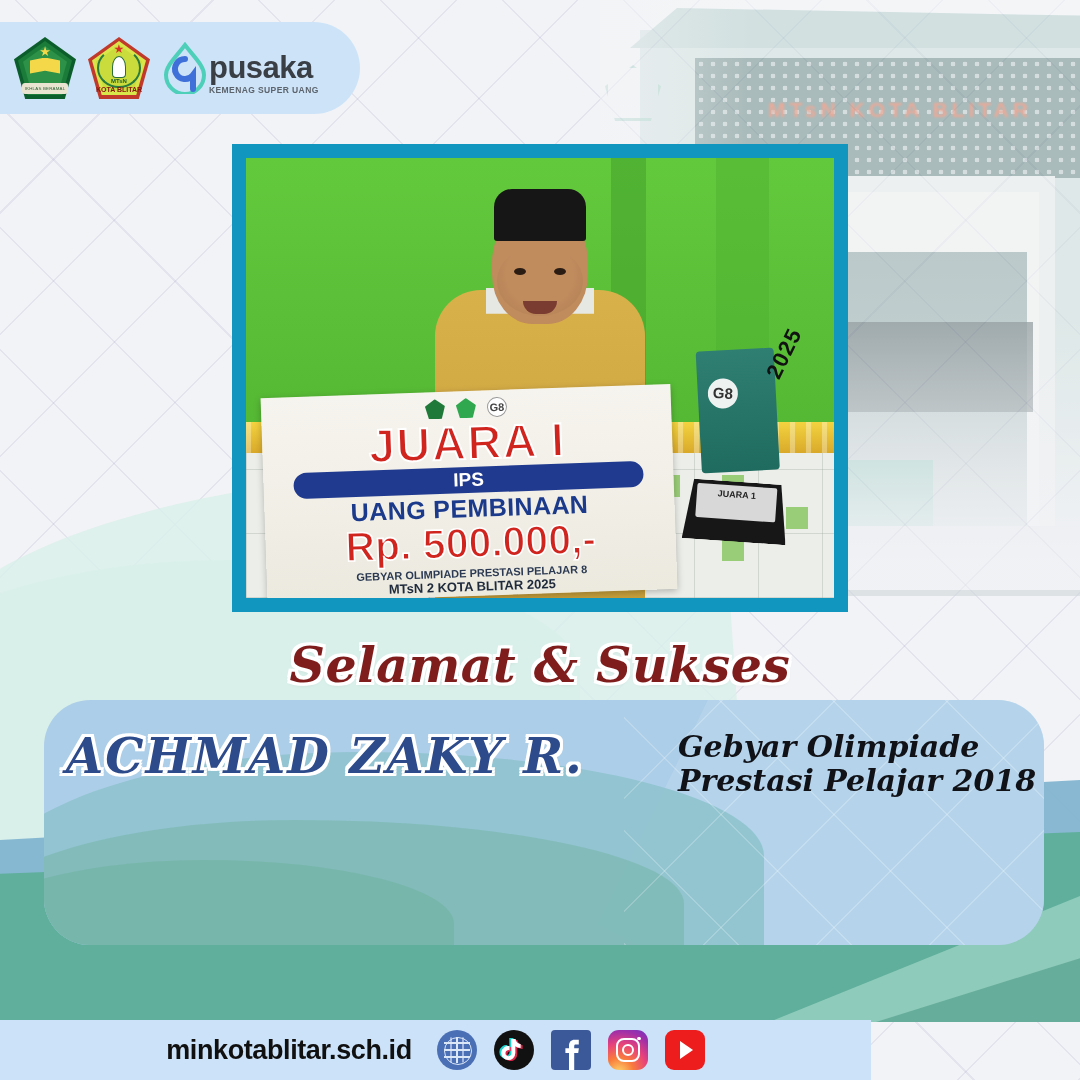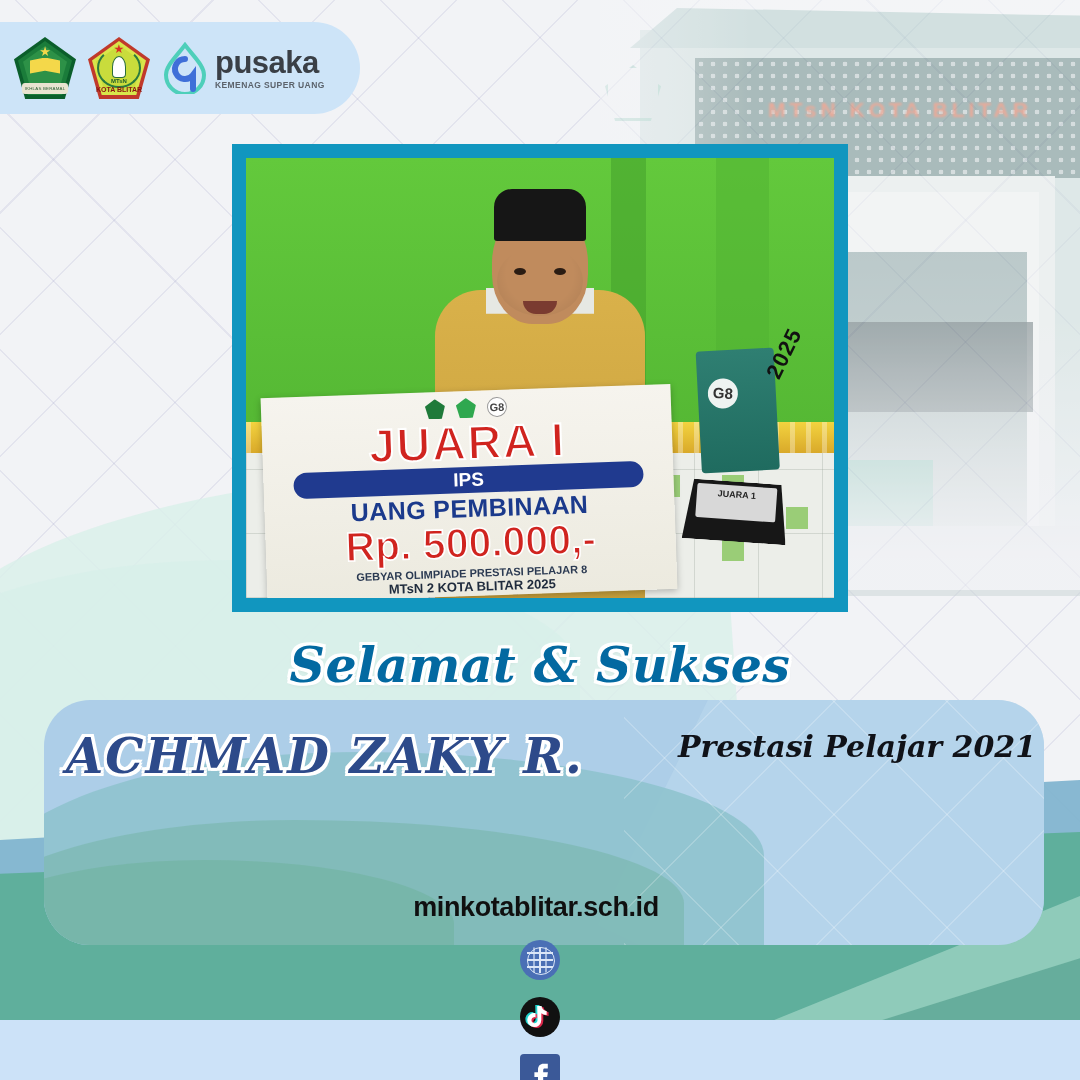--- a/index.html
+++ b/index.html
@@ -164,21 +164,21 @@
     width:14px; height:22px; background:#fff; border-radius:50% 50% 4px 4px;
     border:1.4px solid #2b6e3a;
   }
   .mtsn-wreath {
     position:absolute; left:50%; top:50%; transform:translate(-50%,-50%);
     width:44px; height:40px; border:2.4px solid #2b7a3e;
     border-radius:50%; border-top-color:transparent;
   }
   .mtsn-txt1 { position:absolute; left:0; right:0; bottom:24%; text-align:center; font-size:6px; font-weight:700; color:#1f5c2c; }
   .mtsn-txt2 { position:absolute; left:0; right:0; bottom:9%; text-align:center; font-size:7px; font-weight:700; color:#8a1410; }
-  .pusaka-wrap { display:flex; align-items:center; gap:7px; }
+  .pusaka-wrap { display:flex; align-items:flex-end; gap:1px; }
   .pusaka-drop { width:46px; height:52px; position:relative; }
   .pusaka-txt { line-height:1; }
   .pusaka-name { font-size:31px; font-weight:700; color:#3a3f46; letter-spacing:-.5px; }
   .pusaka-sub  { font-size:8.5px; font-weight:700; color:#5c636c; letter-spacing:.4px; margin-top:3px; }
 
   
   .photo-frame {
     position:absolute; left:232px; top:144px;
     width:616px; height:468px;
     background:#1196BF;
@@ -298,21 +298,21 @@
     background:#d8d8d8; border-radius:2px;
     font-size:9px; font-weight:800; color:#222; text-align:center; padding-top:4px;
   }
 
   
   .selamat {
     position:absolute; left:0; right:0; top:636px;
     text-align:center;
     font-family:"DejaVu Serif", serif;
     font-style:italic; font-weight:700;
-    font-size:49px; color:#0369a1;
+    font-size:49px; color:#7f1d1d;
     letter-spacing:.5px;
     text-shadow:
       -3px -3px 0 #fff, 3px -3px 0 #fff, -3px 3px 0 #fff, 3px 3px 0 #fff,
       0 -3px 0 #fff, 0 3px 0 #fff, -3px 0 0 #fff, 3px 0 0 #fff,
       0 2px 5px rgba(0,0,0,.14);
   }
 
   
   .info-card {
     position:absolute; left:44px; top:700px;
@@ -379,23 +379,23 @@
   .date-pill {
     display:inline-block; margin-top:14px;
     background:#8FDCEF; border-radius:12px;
     padding:6px 18px 7px;
     font-family:"DejaVu Sans", sans-serif;
     font-size:27px; color:#101218;
   }
 
   
   .footer {
-    position:absolute; left:0; bottom:0; width:1080px; height:60px;
+    position:absolute; left:0; bottom:0; width:871px; height:60px;
     background:#CCE2F8;
-    display:flex; align-items:center; justify-content:center; gap:17px;flex-direction:column;
+    display:flex; align-items:center; justify-content:center; gap:17px;
   }
   .footer-web {
     font-size:27px; font-weight:800; color:#101010;
     letter-spacing:-.4px; margin-right:8px;
   }
   .footer-handle {
     font-size:24px; font-weight:800; color:#101010;
     letter-spacing:.2px; margin-left:12px;
   }
   .sicon { width:40px; height:40px; position:relative; flex:0 0 auto; }
@@ -563,21 +563,22 @@
     <div class="card-wave2"></div>
     <div class="card-wave3"></div>
     <div class="card-hatch"></div>
 
     <div class="card-left">
       <div class="winner-name">ACHMAD ZAKY R.</div>
     </div>
 
     <div class="card-right">
       <div class="event-title">
-        <div>Prestasi Pelajar 2021</div>
+        <div>Gebyar Olimpiade</div>
+        <div>Prestasi Pelajar 2018</div>
       </div>
     </div>
   </div>
 
   <div class="footer">
     <div class="footer-web">minkotablitar.sch.id</div>
 
     <div class="sicon ic-globe">
       <div class="globe-h"></div>
     </div>

